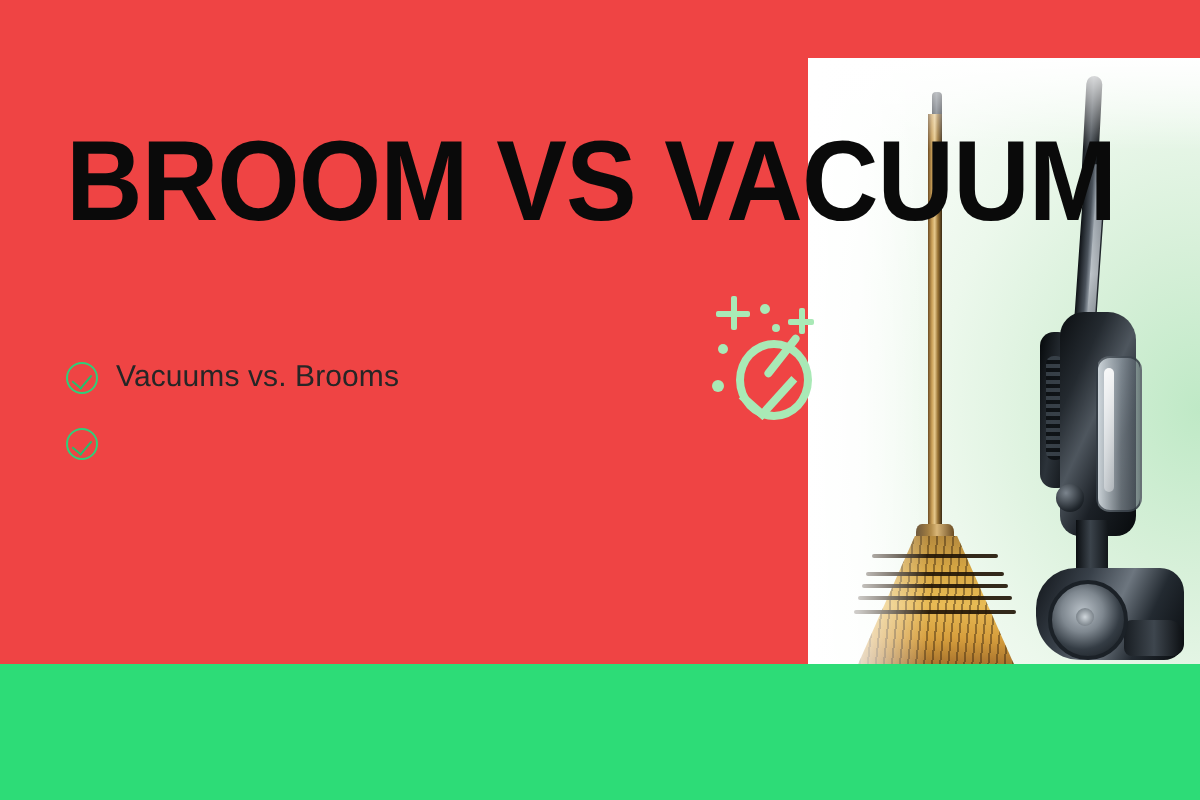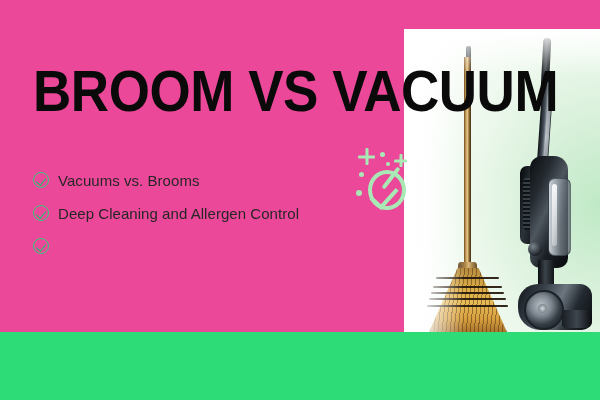--- a/index.html
+++ b/index.html
@@ -1,20 +1,20 @@
 <!DOCTYPE html>
 <html><head>
 <meta charset="utf-8">
 <style>
   html,body{margin:0;padding:0;}
   body{
     width:600px;height:400px;overflow:hidden;background:#ffffff;
     font-family:"Liberation Sans",sans-serif;
   }
-  .banner{position:relative;width:600px;height:400px;background:#ec4899;overflow:hidden;}
+  .banner{position:relative;width:600px;height:400px;background:#ef4444;overflow:hidden;}
 
   
   .media-panel{
     position:absolute;left:404px;top:29px;width:196px;height:303px;
     background:
       radial-gradient(120% 95% at 100% 58%, #bfe9c6 0%, #d7f0d9 28%, #ecf8ec 55%, #f7fcf7 75%, #ffffff 100%);
     overflow:hidden;
   }
   .panel-fade-left{
     position:absolute;left:0;top:0;width:60px;height:100%;
@@ -159,21 +159,21 @@
   
   .title{
     position:absolute;left:33px;top:63px;
     font-family:"Liberation Sans Narrow","Liberation Sans",sans-serif;
     font-size:57px;line-height:57px;font-weight:700;letter-spacing:-0.5px;
     color:#0a0a0a;white-space:nowrap;transform:scaleX(.93);transform-origin:left center;
   }
 
   
   .bullets{position:absolute;left:33px;top:172px;width:330px;}
-  .bullet{display:flex;height:33px;}
+  .bullet{display:flex;align-items:center;height:33px;}
   .check-icon{
     position:relative;flex:0 0 auto;width:16px;height:16px;border-radius:50%;
     border:1.6px solid #2fcf7a;box-sizing:border-box;margin-right:9px;
   }
   .check-icon .tick{
     position:absolute;left:4px;top:3px;width:5px;height:8px;
     border-right:1.9px solid #23c06d;border-bottom:1.9px solid #23c06d;
     transform:rotate(40deg);
   }
   .bullet-label{
@@ -243,23 +243,17 @@
     <div class="bullet">
       <span class="check-icon">
           <span class="tick"></span>
         </span>
       <span class="bullet-label">Vacuums vs. Brooms</span>
     </div>
     <div class="bullet">
       <span class="check-icon">
           <span class="tick"></span>
         </span>
-      <span class="bullet-label">Deep Cleaning and Allergen Control</span>
-    </div>
-    <div class="bullet">
-      <span class="check-icon">
-          <span class="tick"></span>
-        </span>
     </div>
   </div>
 
   <div class="bottom-bar"></div>
 </div>
 
 </body></html>

